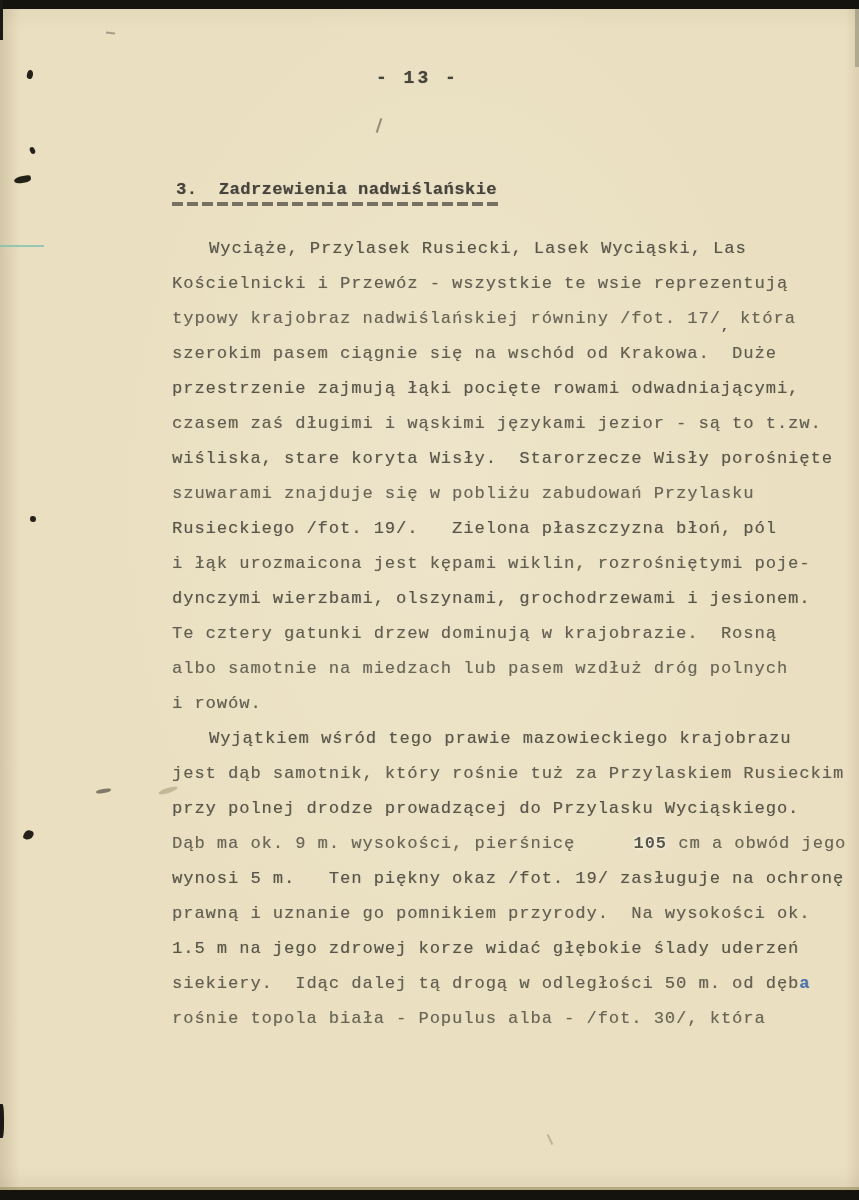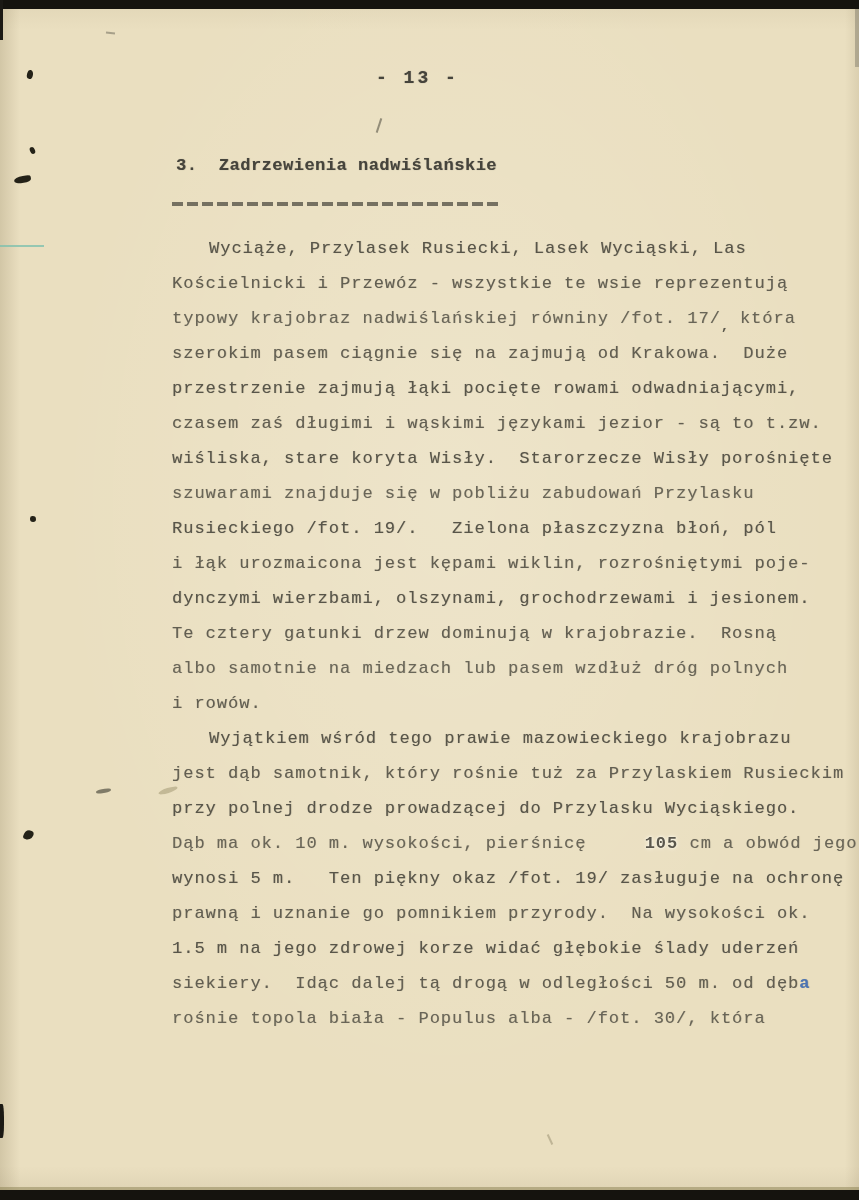--- a/index.html
+++ b/index.html
@@ -25,21 +25,21 @@
   .edge-right-top{position:absolute;left:855px;top:9px;width:4px;height:58px;background:#8b8573;opacity:.55;}
 
   
   .pagenum{
     position:absolute;left:376px;top:68px;
     font-size:18px;font-weight:bold;letter-spacing:3px;
     color:var(--ink_dark,#46443c);
     text-shadow:0 0 1px rgba(70,68,60,.6);
   }
   .heading{
-    position:absolute;left:176px;top:156px;
+    position:absolute;left:176px;top:180px;
     font-size:17px;font-weight:bold;letter-spacing:.5px;
     color:var(--ink_dark,#46443c);
     text-shadow:.4px .4px .8px rgba(70,68,60,.55);
     white-space:pre;
   }
   .heading-underline{
     position:absolute;left:172px;top:202px;width:330px;height:4px;
     background:repeating-linear-gradient(90deg,var(--ink,#585549) 0 11px,transparent 11px 15px);
     opacity:.8;
   }
@@ -85,35 +85,35 @@
 
   <div class="pagenum">- 13 -</div>
 
   <div class="heading">3.  Zadrzewienia nadwiślańskie</div>
   <div class="heading-underline"></div>
 
   <div class="text-block">
       <div class="line indent"><span>Wyciąże, Przylasek Rusiecki, Lasek Wyciąski, Las</span></div>
       <div class="line"><span>Kościelnicki i Przewóz - wszystkie te wsie reprezentują</span></div>
       <div class="line"><span>typowy krajobraz nadwiślańskiej równiny /fot. 17/</span><span class="sub">,</span><span> która</span></div>
-      <div class="line"><span>szerokim pasem ciągnie się na zajmują od Krakowa.  Duże</span></div>
+      <div class="line"><span>szerokim pasem ciągnie się na wschód od Krakowa.  Duże</span></div>
       <div class="line"><span>przestrzenie zajmują łąki pocięte rowami odwadniającymi,</span></div>
       <div class="line"><span>czasem zaś długimi i wąskimi językami jezior - są to t.zw.</span></div>
       <div class="line"><span>wiśliska, stare koryta Wisły.  Starorzecze Wisły porośnięte</span></div>
       <div class="line"><span>szuwarami znajduje się w pobliżu zabudowań Przylasku</span></div>
       <div class="line"><span>Rusieckiego /fot. 19/.   Zielona płaszczyzna błoń, pól</span></div>
       <div class="line"><span>i łąk urozmaicona jest kępami wiklin, rozrośniętymi poje-</span></div>
       <div class="line"><span>dynczymi wierzbami, olszynami, grochodrzewami i jesionem.</span></div>
       <div class="line"><span>Te cztery gatunki drzew dominują w krajobrazie.  Rosną</span></div>
       <div class="line"><span>albo samotnie na miedzach lub pasem wzdłuż dróg polnych</span></div>
       <div class="line"><span>i rowów.</span></div>
       <div class="line indent"><span>Wyjątkiem wśród tego prawie mazowieckiego krajobrazu</span></div>
       <div class="line"><span>jest dąb samotnik, który rośnie tuż za Przylaskiem Rusieckim</span></div>
       <div class="line"><span>przy polnej drodze prowadzącej do Przylasku Wyciąskiego.</span></div>
-      <div class="line"><span>Dąb ma ok. 10 m. wysokości, pierśnicę </span><span class="over">105</span><span> cm a obwód jego</span></div>
+      <div class="line"><span>Dąb ma ok. 9 m. wysokości, pierśnicę </span><span class="over">105</span><span> cm a obwód jego</span></div>
       <div class="line"><span>wynosi 5 m.   Ten piękny okaz /fot. 19/ zasługuje na ochronę</span></div>
       <div class="line"><span>prawną i uznanie go pomnikiem przyrody.  Na wysokości ok.</span></div>
       <div class="line"><span>1.5 m na jego zdrowej korze widać głębokie ślady uderzeń</span></div>
       <div class="line"><span>siekiery.  Idąc dalej tą drogą w odległości 50 m. od dęb</span><span class="blue">a</span></div>
       <div class="line"><span>rośnie topola biała - Populus alba - /fot. 30/, która</span></div>
     </div>
 
   <div class="speck s1"></div>
   <div class="speck s2"></div>
   <div class="speck s3"></div>

